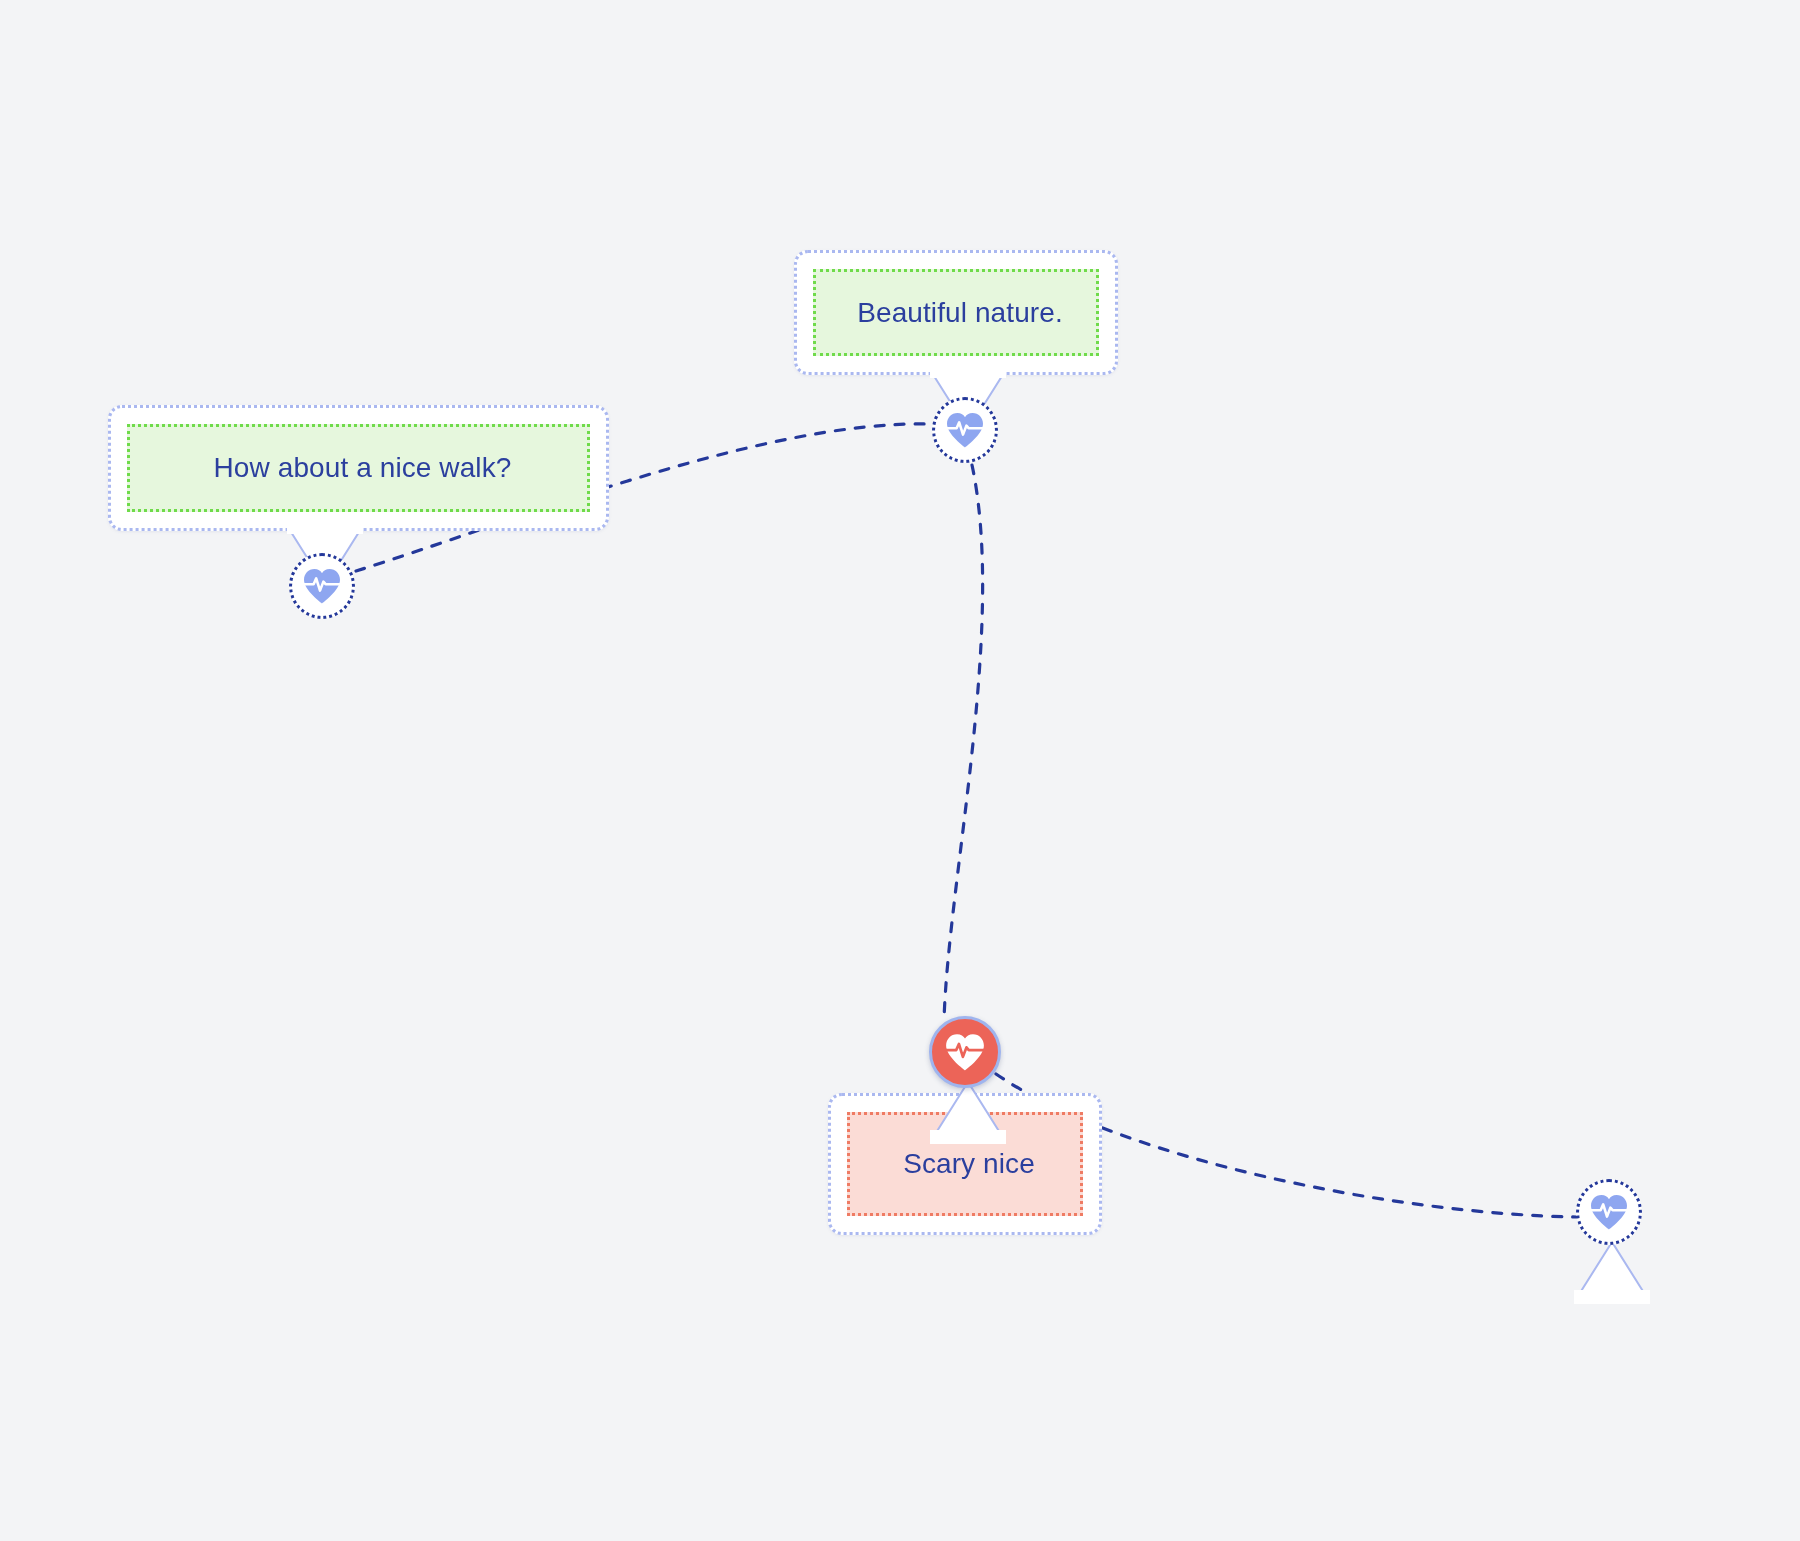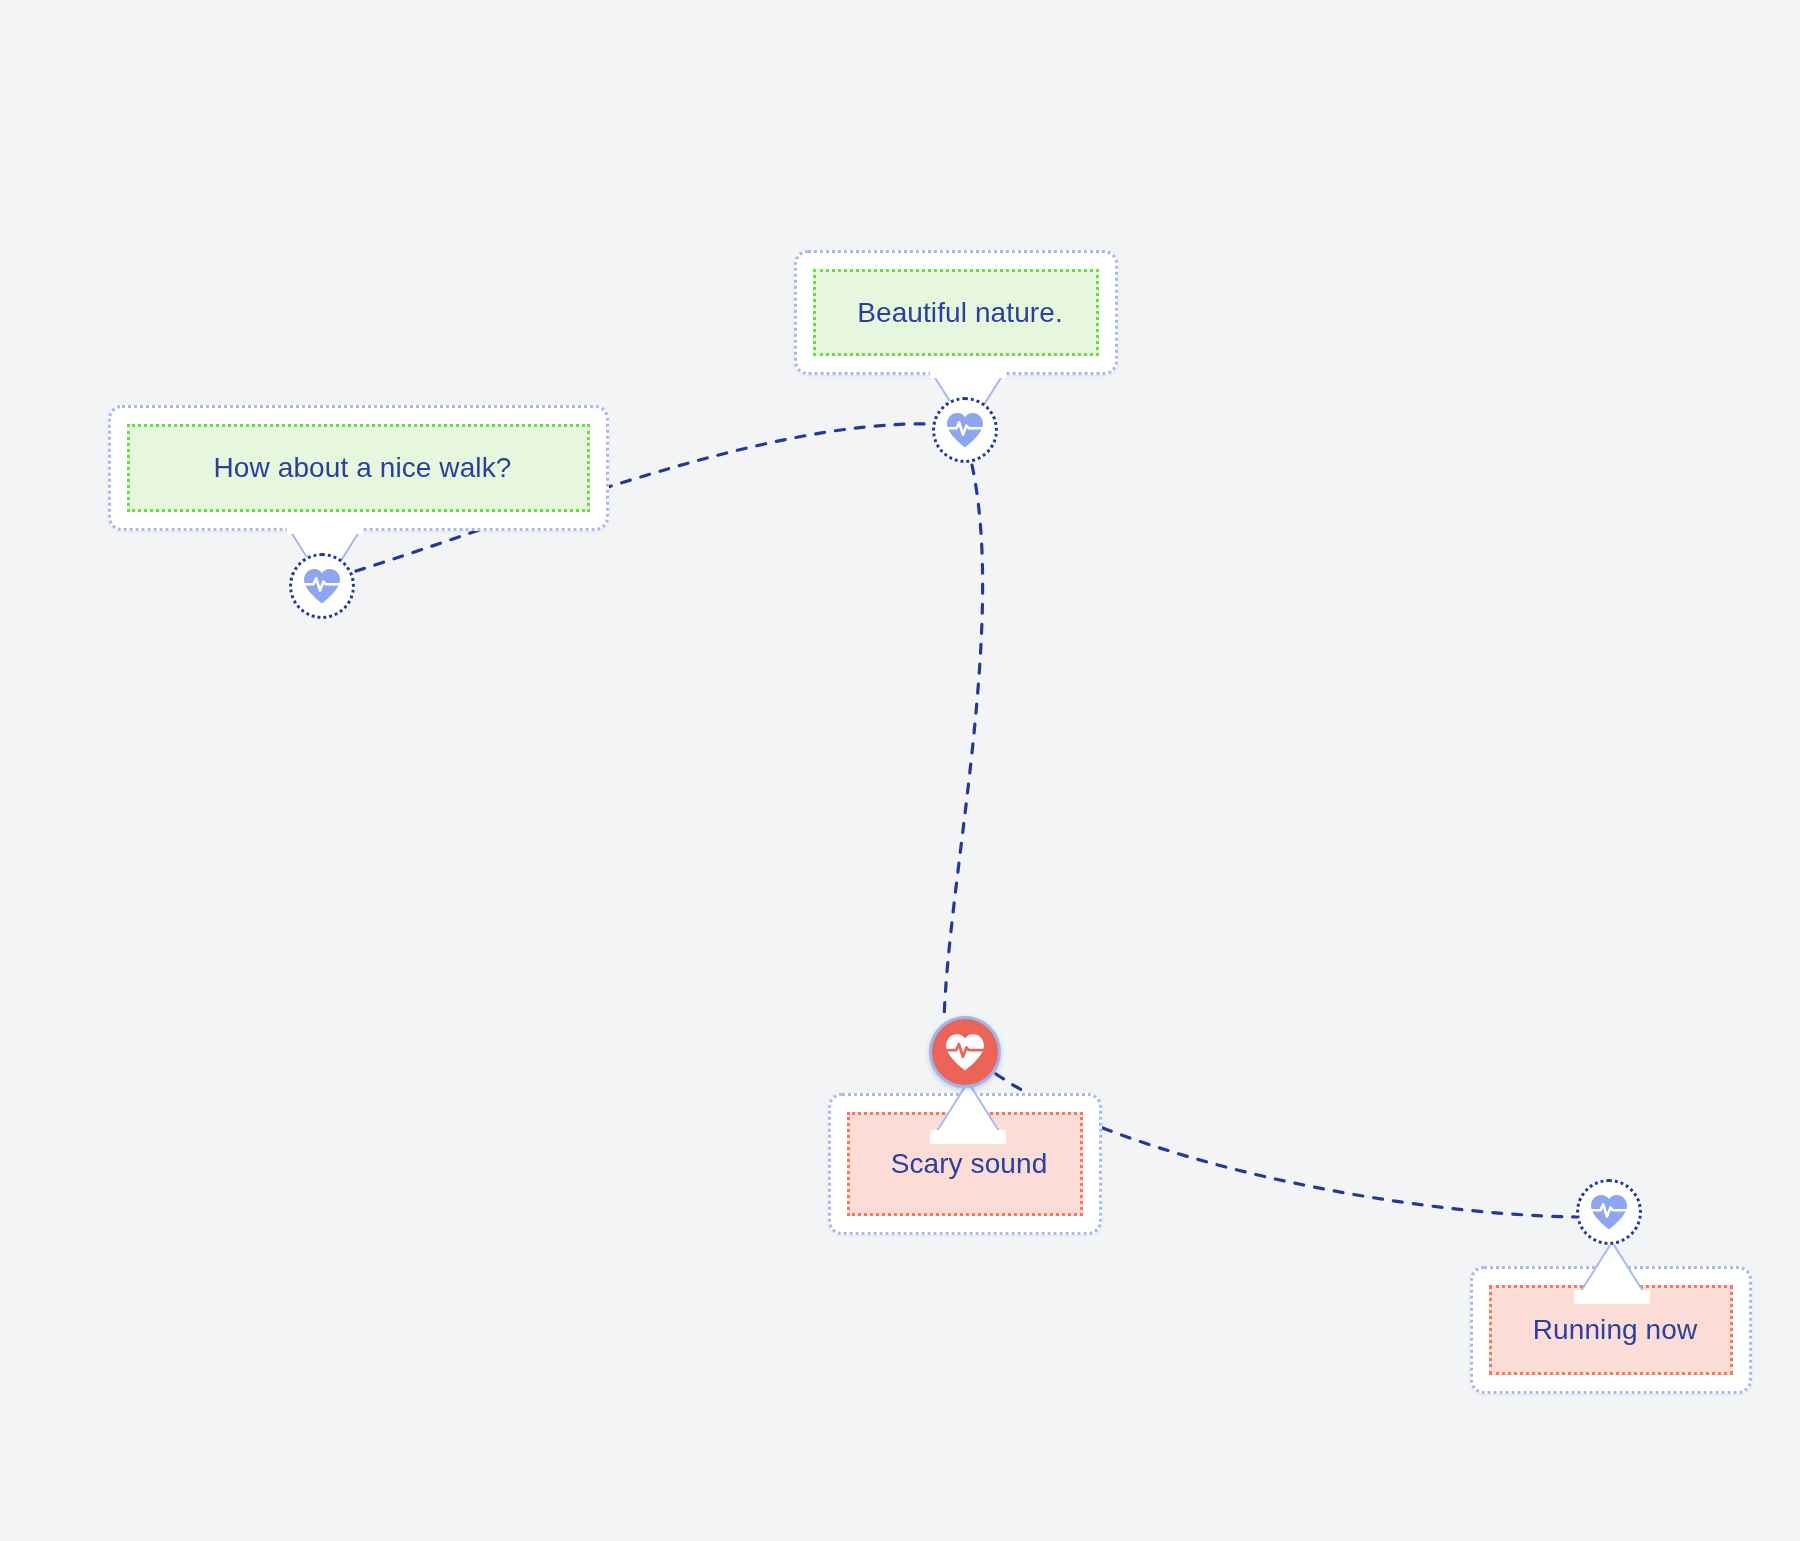--- a/index.html
+++ b/index.html
@@ -142,29 +142,24 @@
   </div>
 
   <div class="anno green" style="left:108px; top:405px; width:501px; height:126px;">
     <div class="inner">
       <span class="label">How about a nice walk?</span>
     </div>
   </div>
 
   <div class="anno red" style="left:828px; top:1093px; width:274px; height:142px;">
     <div class="inner">
-      <span class="label">Scary sound</span>
+      <span class="label">Scary nice</span>
     </div>
   </div>
 
-  <div class="anno red" style="left:1470px; top:1266px; width:282px; height:128px;">
-    <div class="inner">
-      <span class="label">Running now</span>
-    </div>
-  </div>
 
   <div class="node calm" style="left:932px; top:397px;">
     <span>
       <svg width="40" height="38" viewBox="0 0 40 38" aria-hidden="true">
         <path d="M20 36.5 C20 36.5 2 23.5 2 12.8 C2 6.6 6.6 2 12.4 2 C16 2 18.8 3.9 20 6.2 C21.2 3.9 24 2 27.6 2 C33.4 2 38 6.6 38 12.8 C38 23.5 20 36.5 20 36.5 Z" fill="#8ea6f0"></path>
         <path d="M2 17.2 L11.6 17.2 L14.2 11.4 L18 23.6 L21.4 14.6 L23.6 17.2 L38 17.2" fill="none" stroke="#ffffff" stroke-width="2.6" stroke-linecap="round" stroke-linejoin="round"></path>
       </svg>
     </span>
   </div>
 

